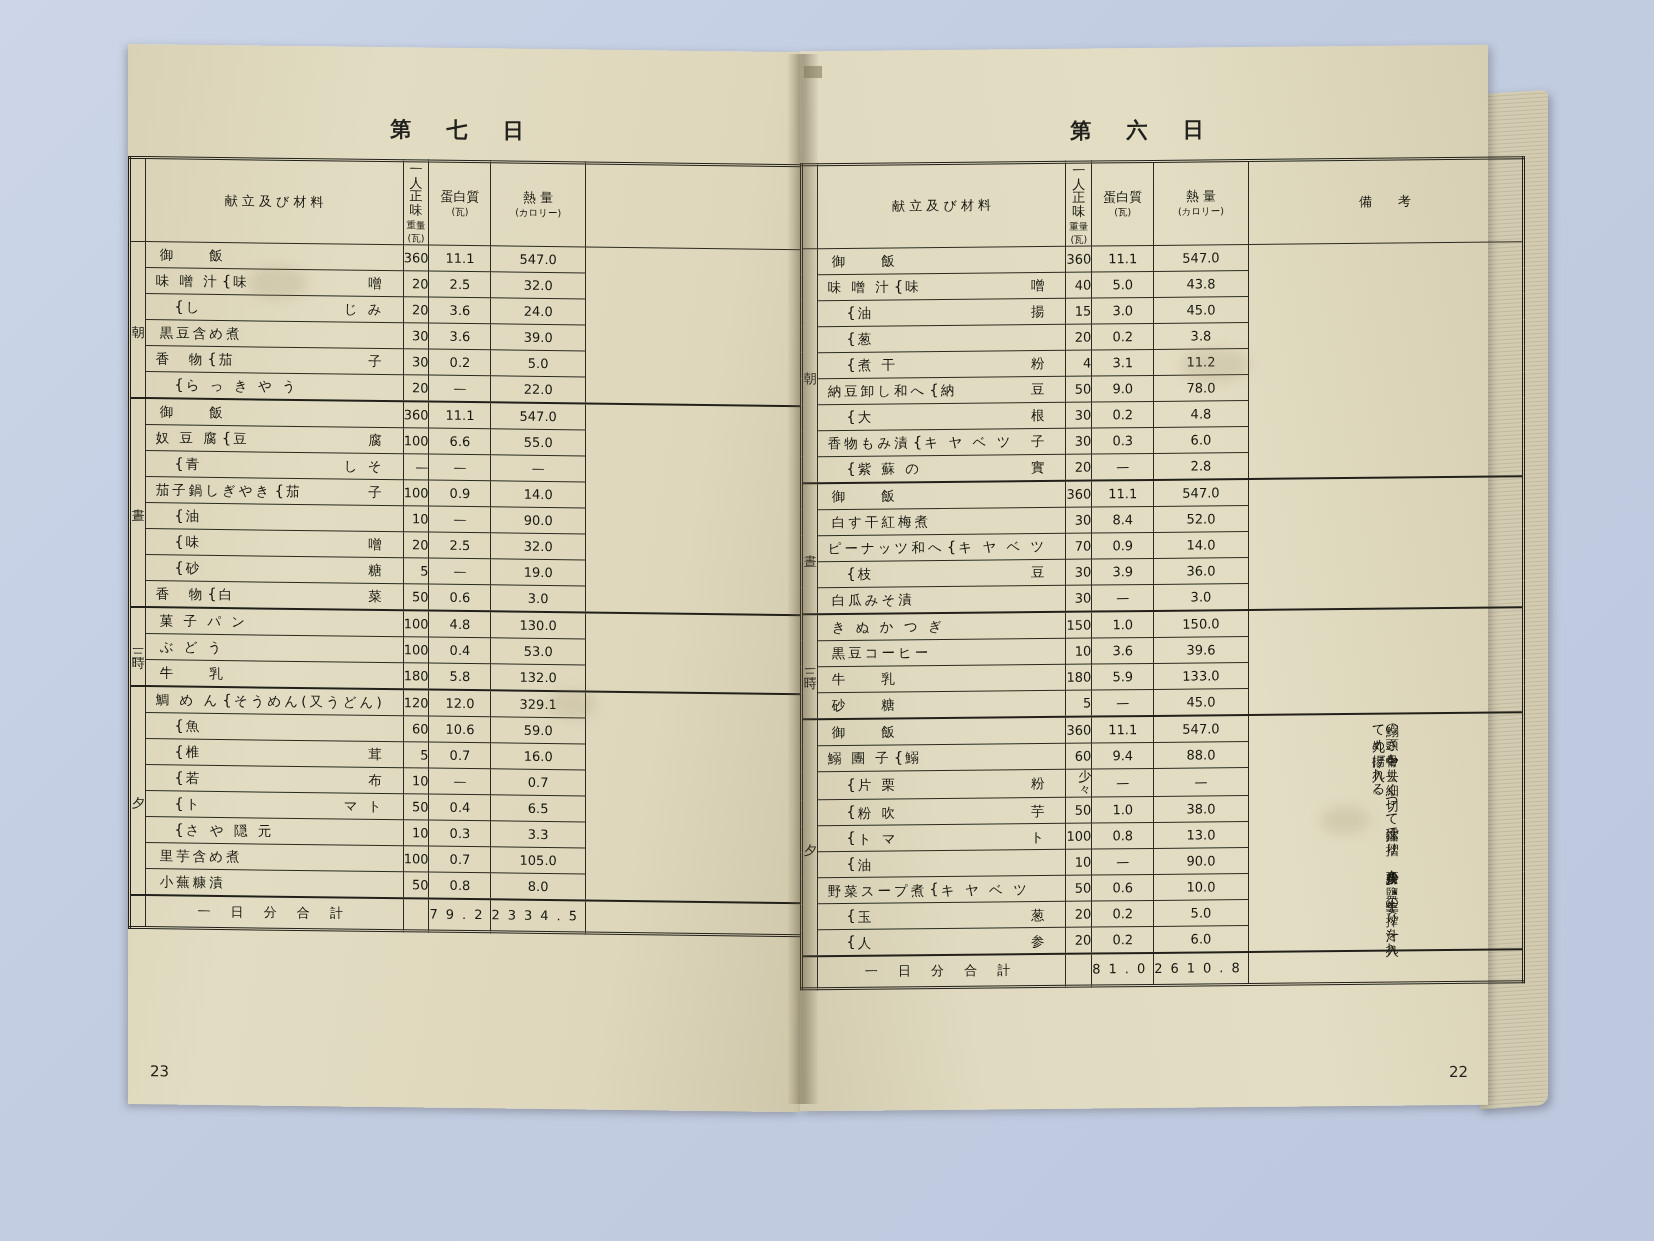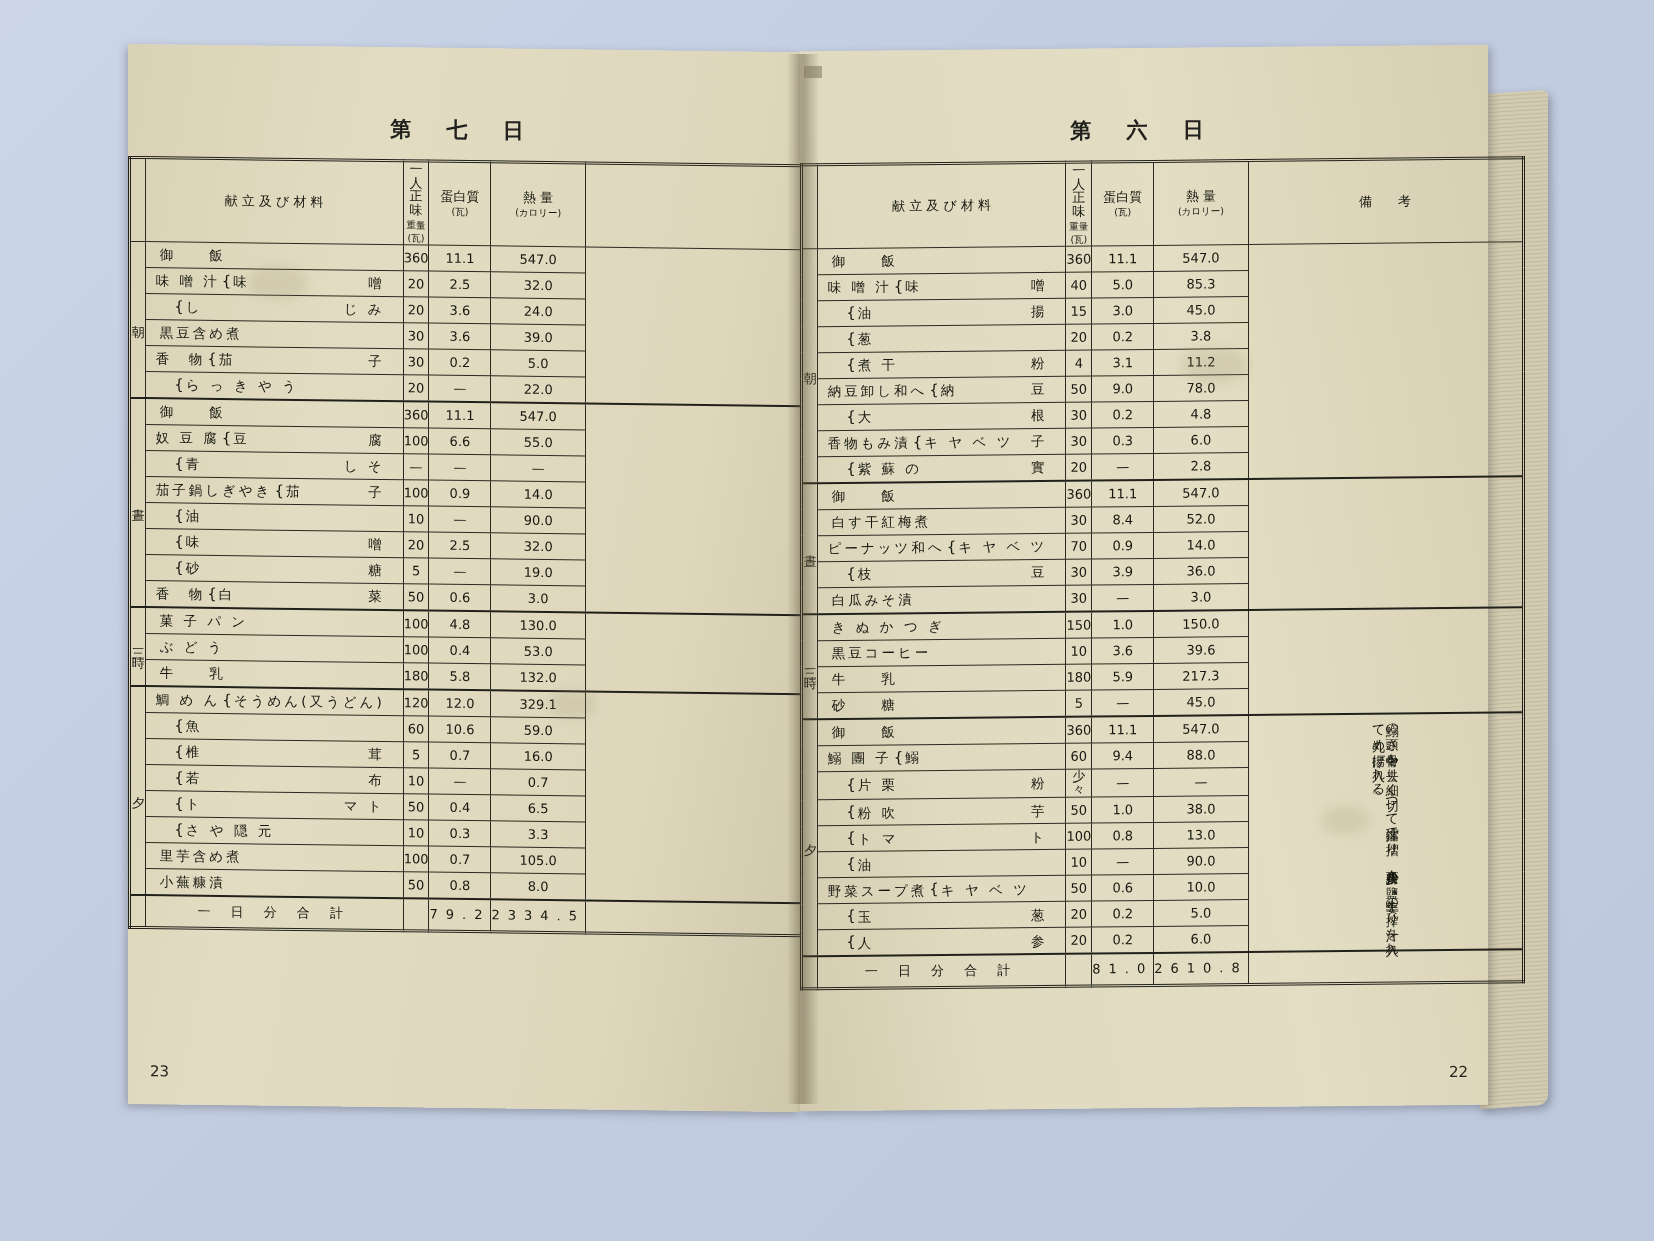--- a/index.html
+++ b/index.html
@@ -104,21 +104,21 @@
     font-size: 13px;
     vertical-align: middle;
     line-height: 1.05;
   }
   .outer {
     border: 3px double #22201a;
   }
   
   .c-meal   { width: 30px; text-align: center; font-size: 15px; }
   .c-dish   { width: 250px; }
-  .c-wt     { width: 62px; text-align: center; }
+  .c-wt     { width: 62px; text-align: right; }
   .c-pro    { width: 62px; text-align: center; }
   .c-cal    { width: 62px; text-align: center; }
   .c-note   { width: 110px; }
 
   .hdr td { text-align: center; font-size: 12.5px; padding: 3px 0; }
   .hdr .sub { font-size: 9.5px; }
   .hdr-2line { line-height: 1.15; margin-top: 32px; }
 
   .dish-row td { height: 25px; }
   .dishname {
@@ -593,21 +593,21 @@
                     <span class="sub-parent">味 噌 汁</span>
                     <span class="brace">{</span>
                     <span class="sub-child">
                       <span>味</span>
                       <span>噌</span>
                     </span>
                   </div>
                 </td>
                 <td class="c-wt num">40</td>
                 <td class="c-pro num">5.0</td>
-                <td class="c-cal num">85.3</td>
+                <td class="c-cal num">43.8</td>
               </tr>
               <tr class="dish-row">
                 <td class="c-dish">
                   <div class="sub-wrap">
                     <span class="sub-parent" style="visibility:hidden">　</span>
                     <span class="brace">{</span>
                     <span class="sub-child">
                       <span>油</span>
                       <span>揚</span>
                     </span>
@@ -784,21 +784,21 @@
                 <td class="c-wt num">10</td>
                 <td class="c-pro num">3.6</td>
                 <td class="c-cal num">39.6</td>
               </tr>
               <tr class="dish-row">
                 <td class="c-dish">
                   <div class="dishname">牛　　乳</div>
                 </td>
                 <td class="c-wt num">180</td>
                 <td class="c-pro num">5.9</td>
-                <td class="c-cal num">217.3</td>
+                <td class="c-cal num">133.0</td>
               </tr>
               <tr class="dish-row">
                 <td class="c-dish">
                   <div class="dishname">砂　　糖</div>
                 </td>
                 <td class="c-wt num">5</td>
                 <td class="c-pro num">—</td>
                 <td class="c-cal num">45.0</td>
               </tr>
               <tr class="dish-row">

